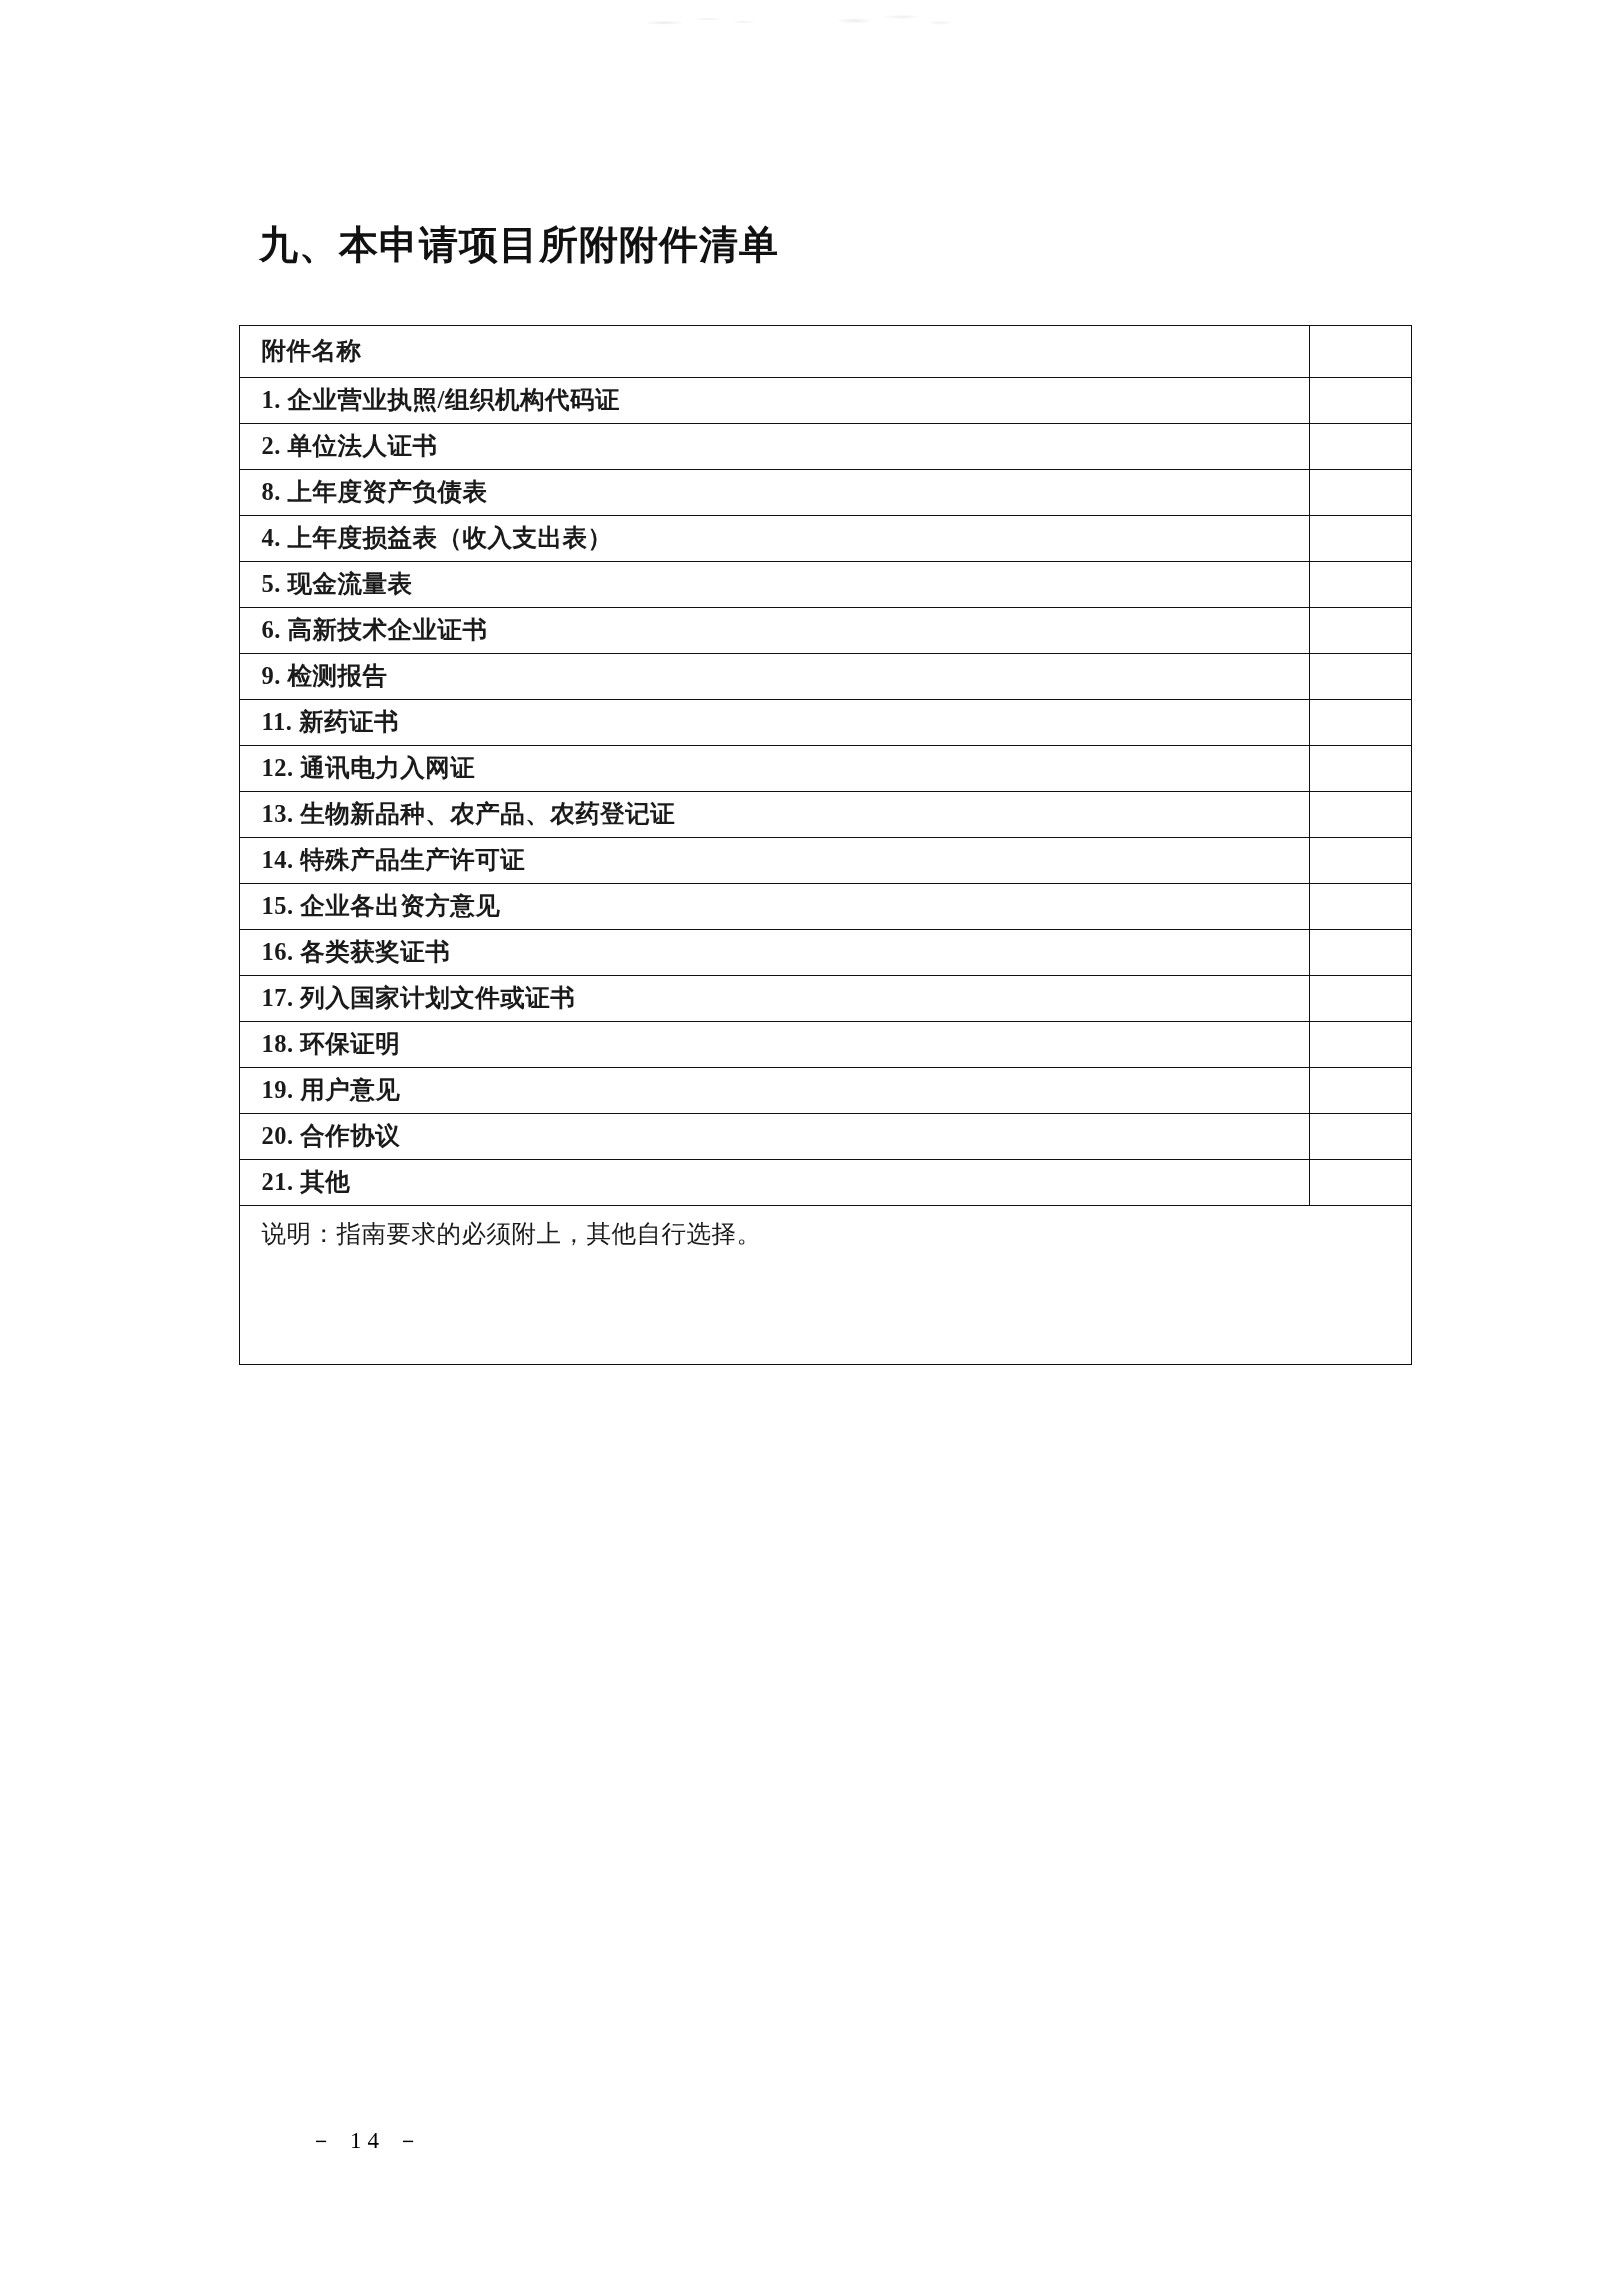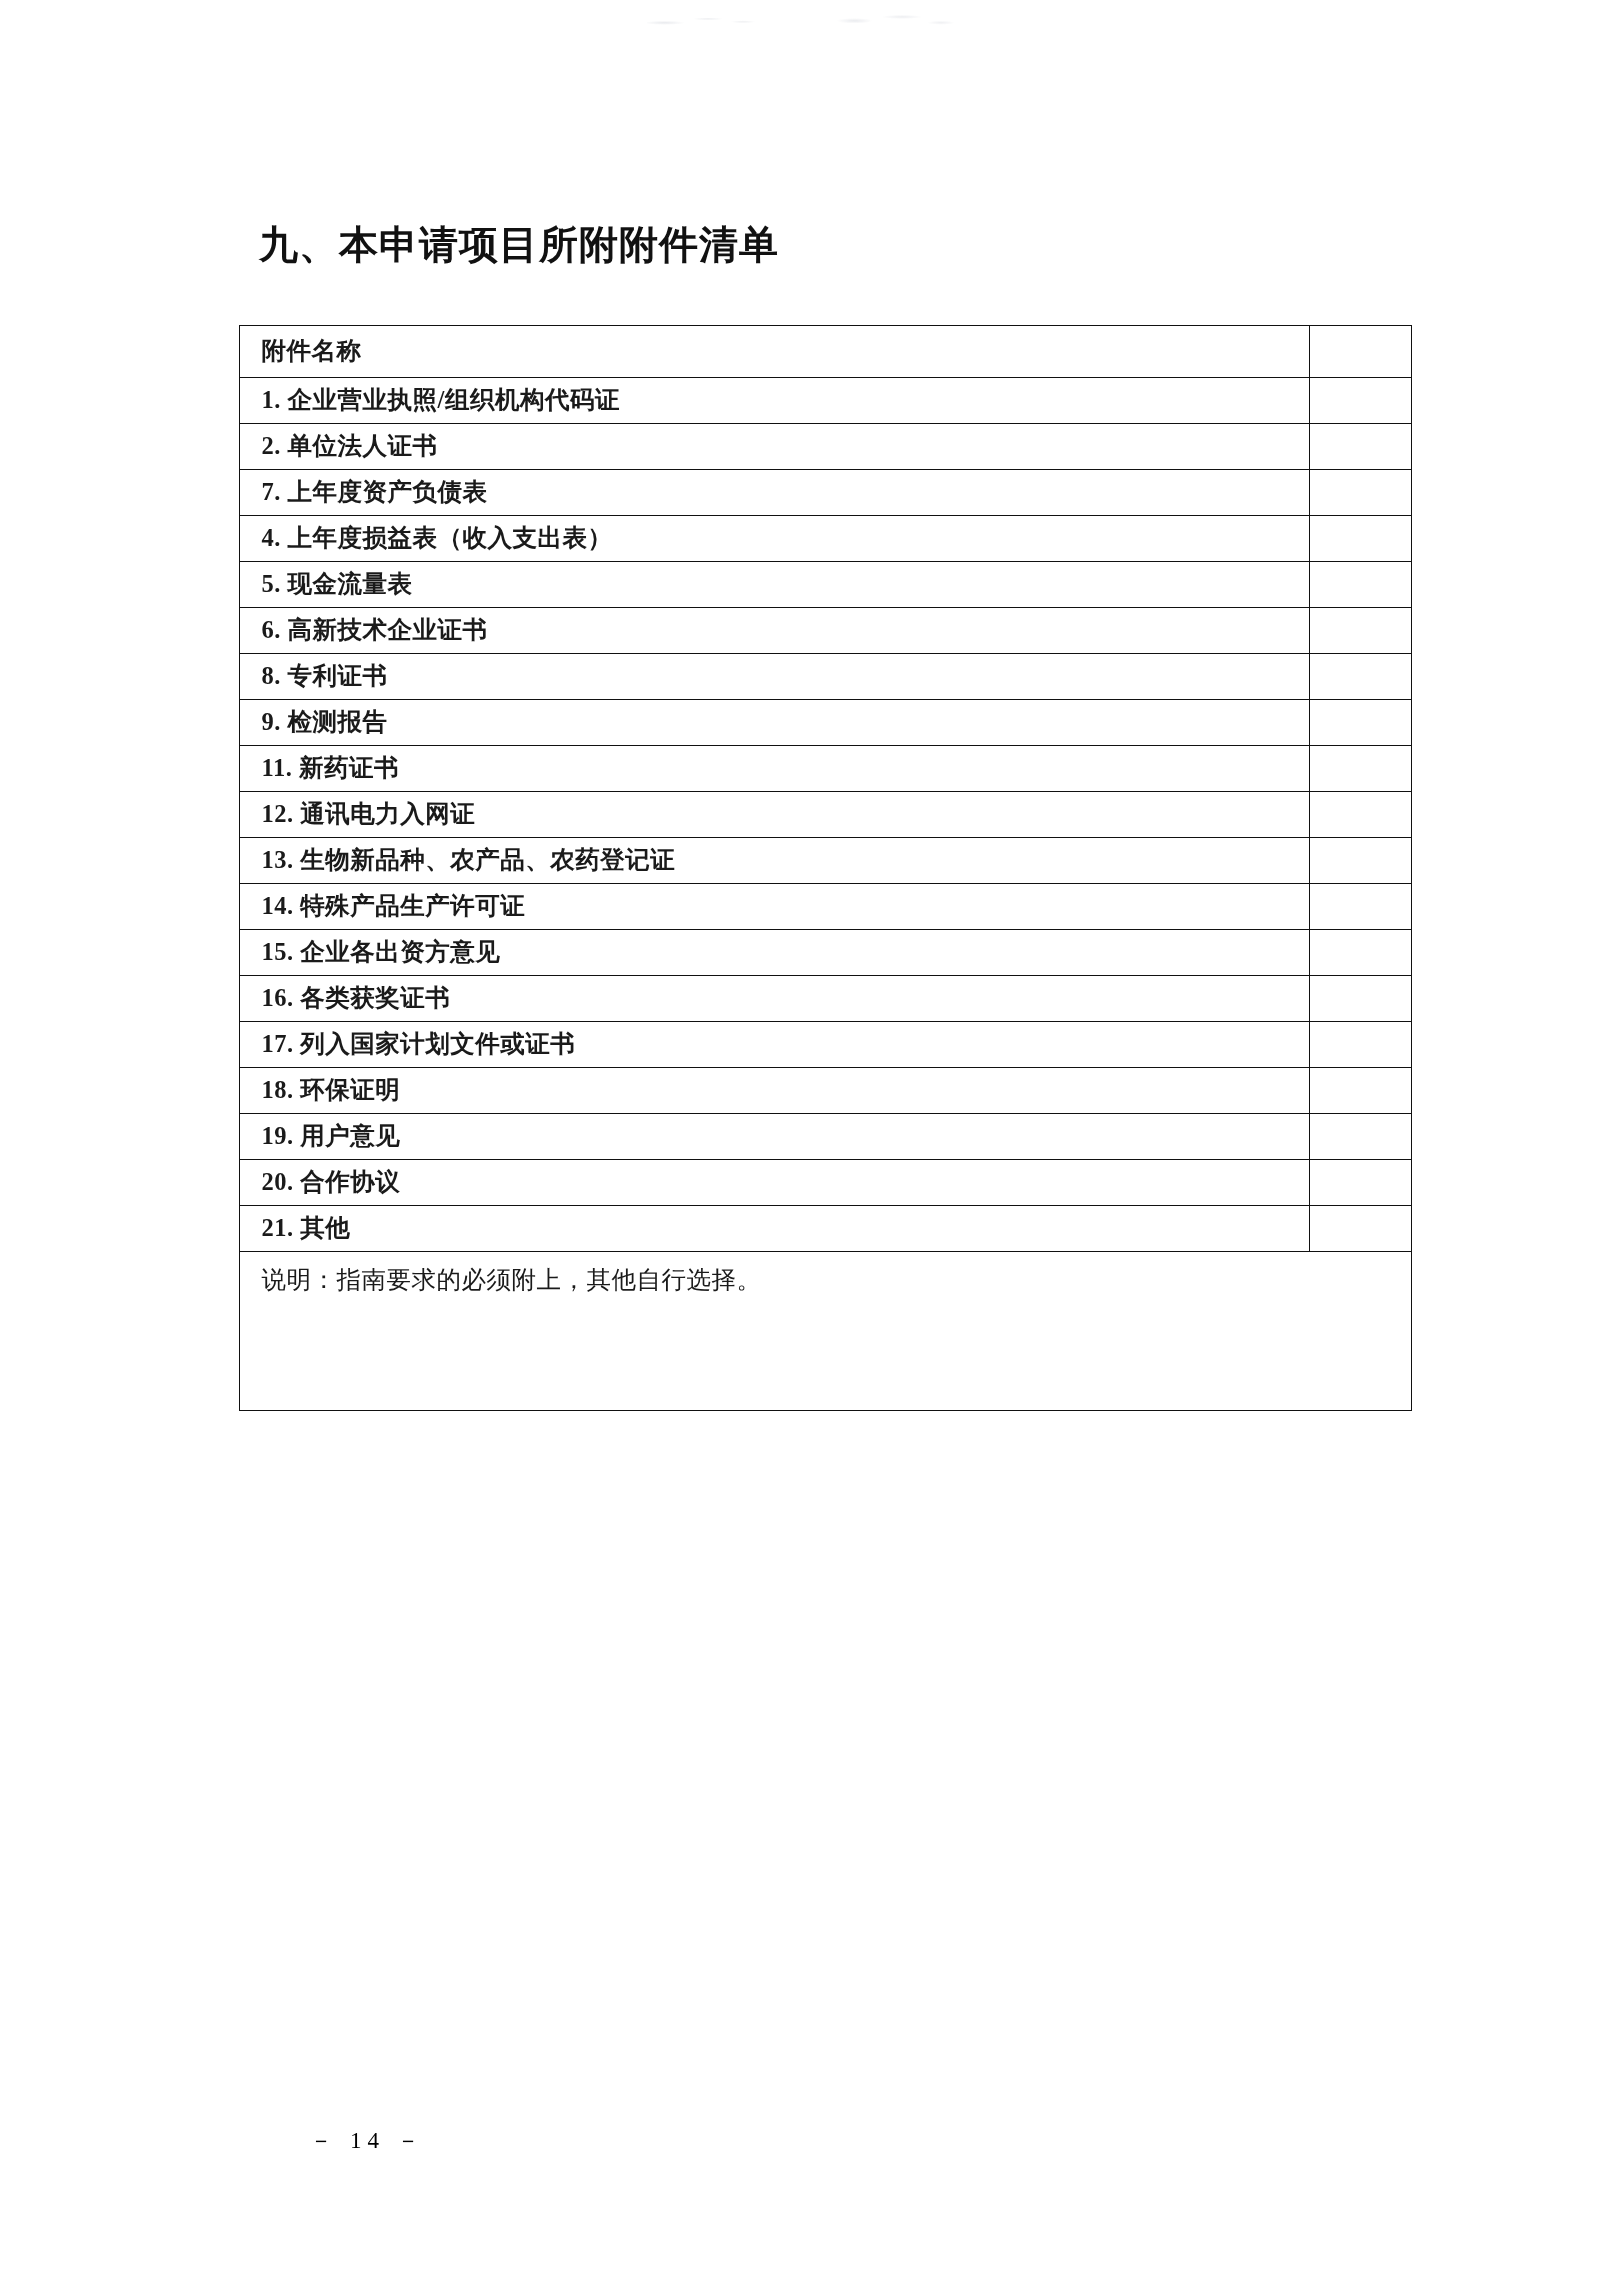--- a/index.html
+++ b/index.html
@@ -111,37 +111,33 @@
     </tr>
   <tr>
         <td class="col-name">1. 企业营业执照/组织机构代码证</td>
         <td class="col-mark"></td>
       </tr>
       <tr>
         <td class="col-name">2. 单位法人证书</td>
         <td class="col-mark"></td>
       </tr>
       <tr>
-        <td class="col-name">7. 上年度资产负债表</td>
+        <td class="col-name">8. 上年度资产负债表</td>
         <td class="col-mark"></td>
       </tr>
       <tr>
         <td class="col-name">4. 上年度损益表（收入支出表）</td>
         <td class="col-mark"></td>
       </tr>
       <tr>
         <td class="col-name">5. 现金流量表</td>
         <td class="col-mark"></td>
       </tr>
       <tr>
         <td class="col-name">6. 高新技术企业证书</td>
-        <td class="col-mark"></td>
-      </tr>
-      <tr>
-        <td class="col-name">8. 专利证书</td>
         <td class="col-mark"></td>
       </tr>
       <tr>
         <td class="col-name">9. 检测报告</td>
         <td class="col-mark"></td>
       </tr>
       <tr>
         <td class="col-name">11. 新药证书</td>
         <td class="col-mark"></td>
       </tr>

